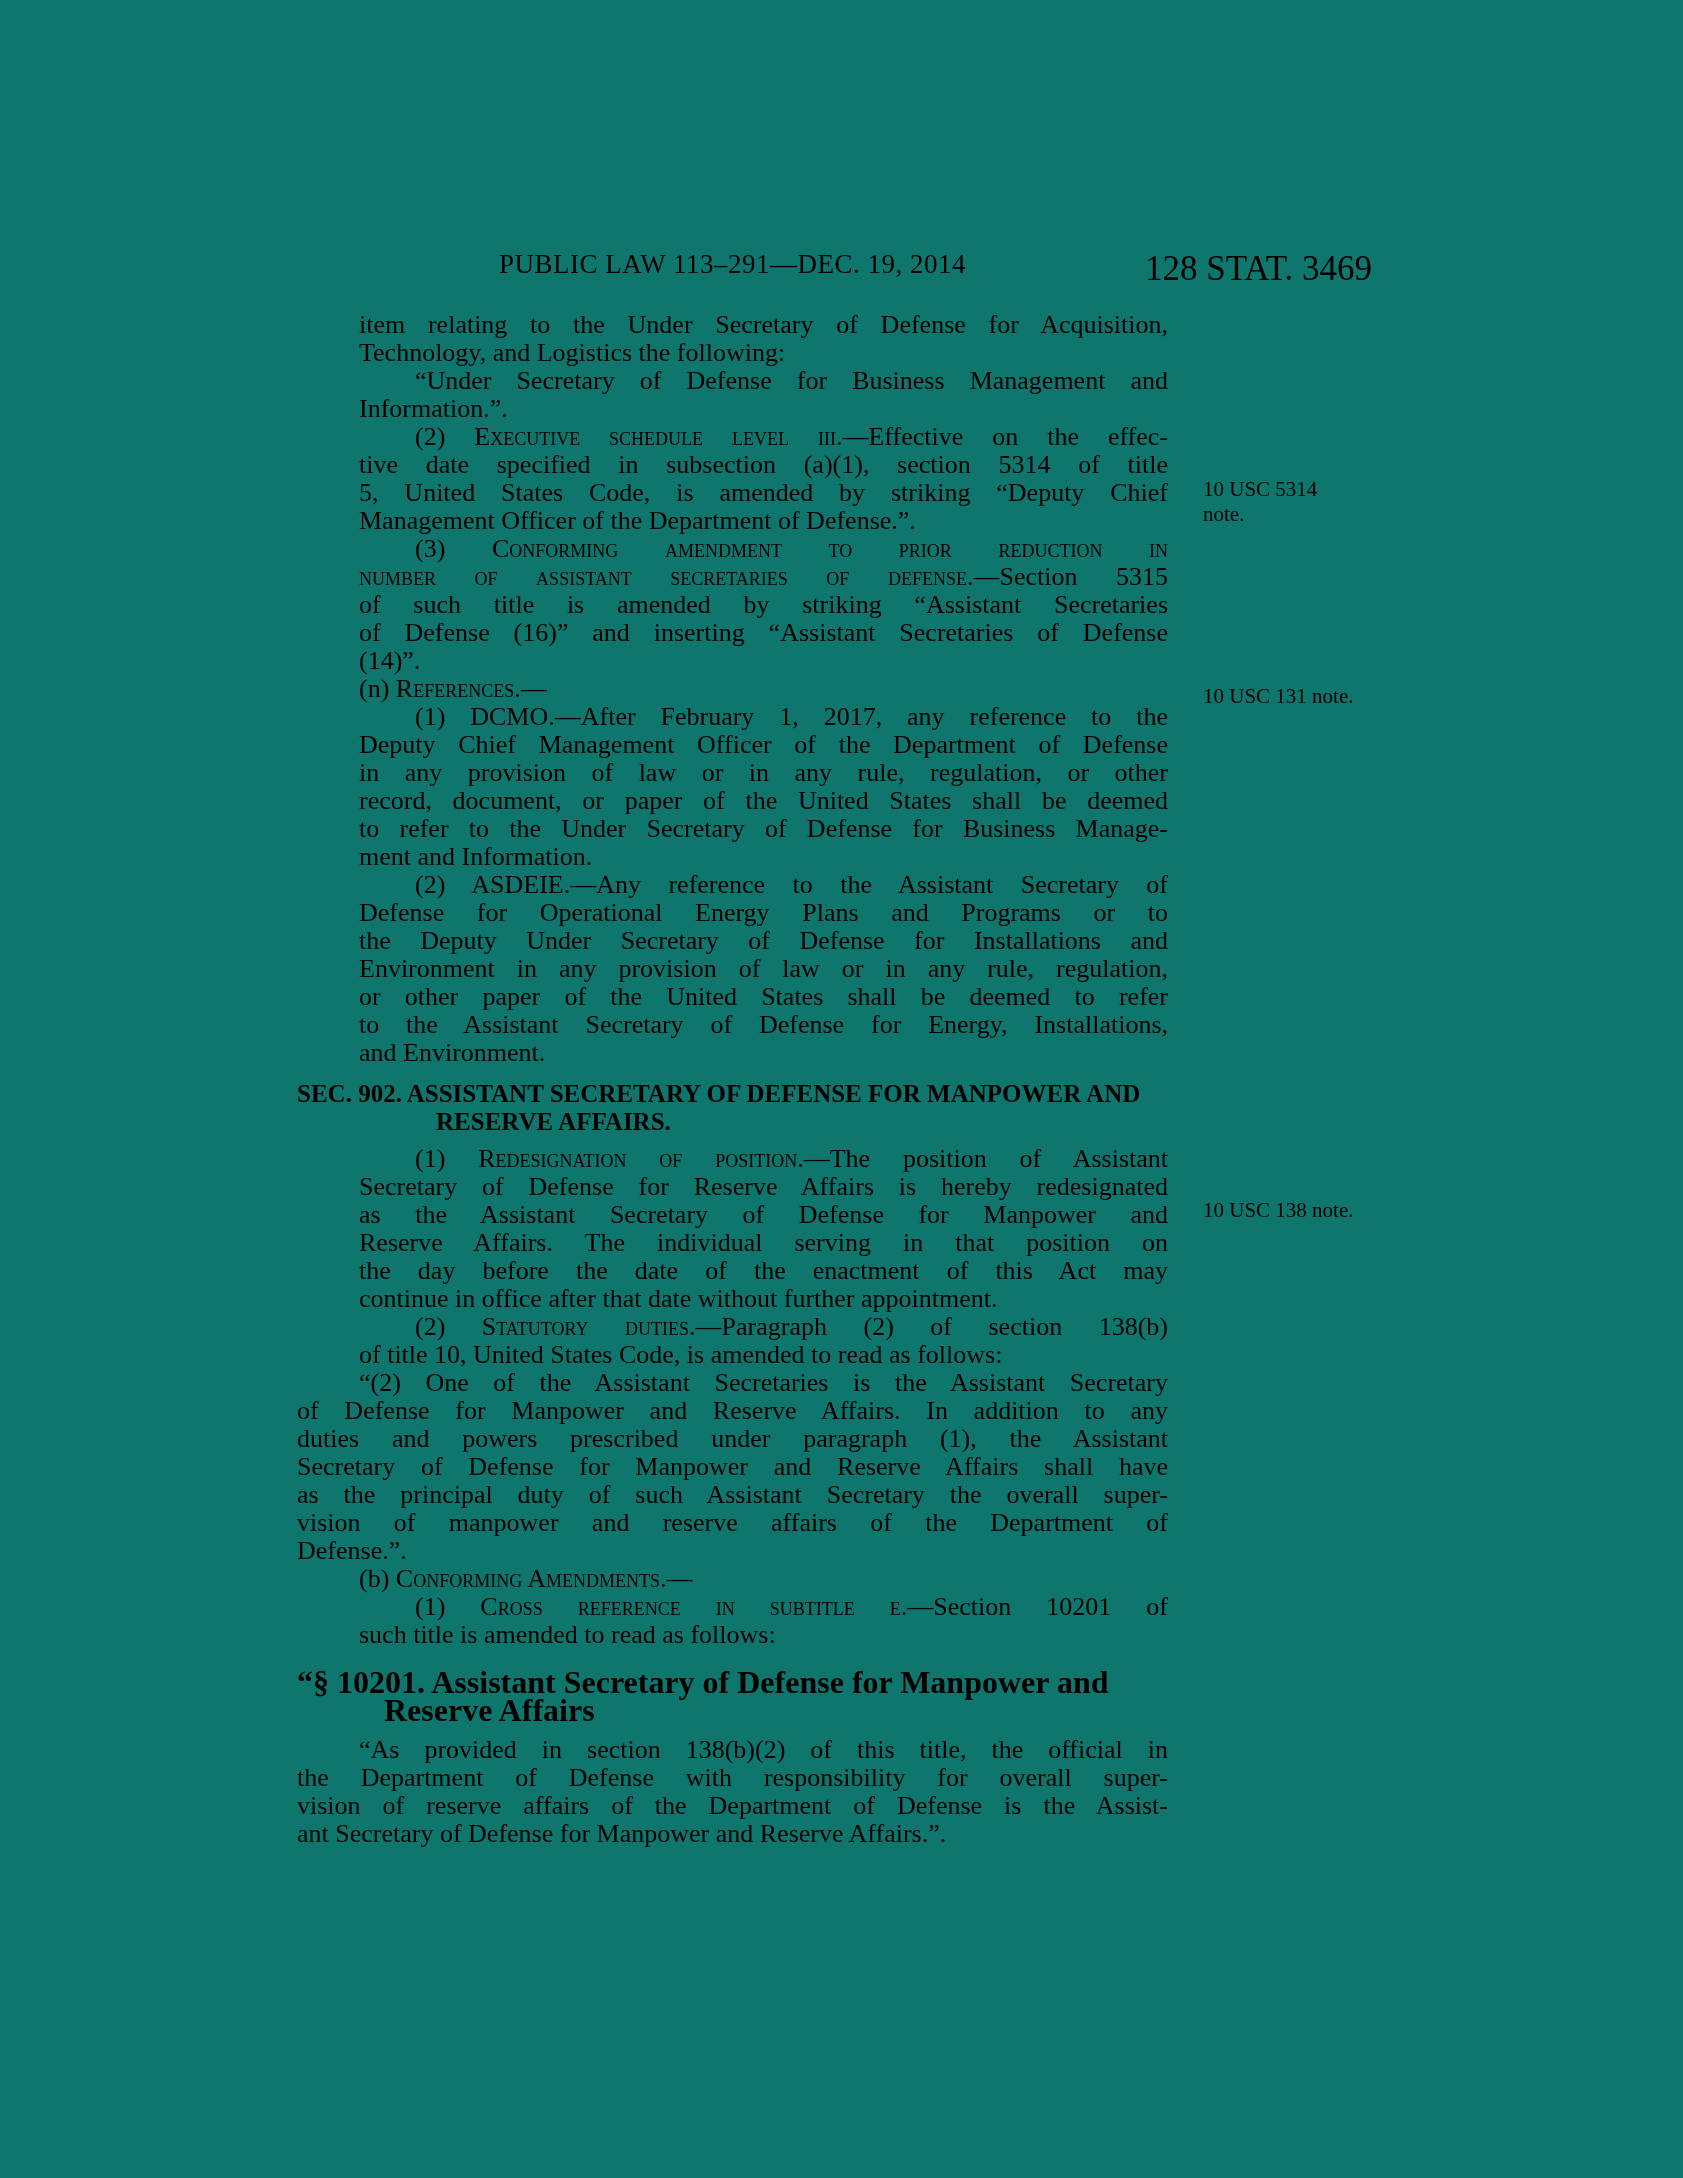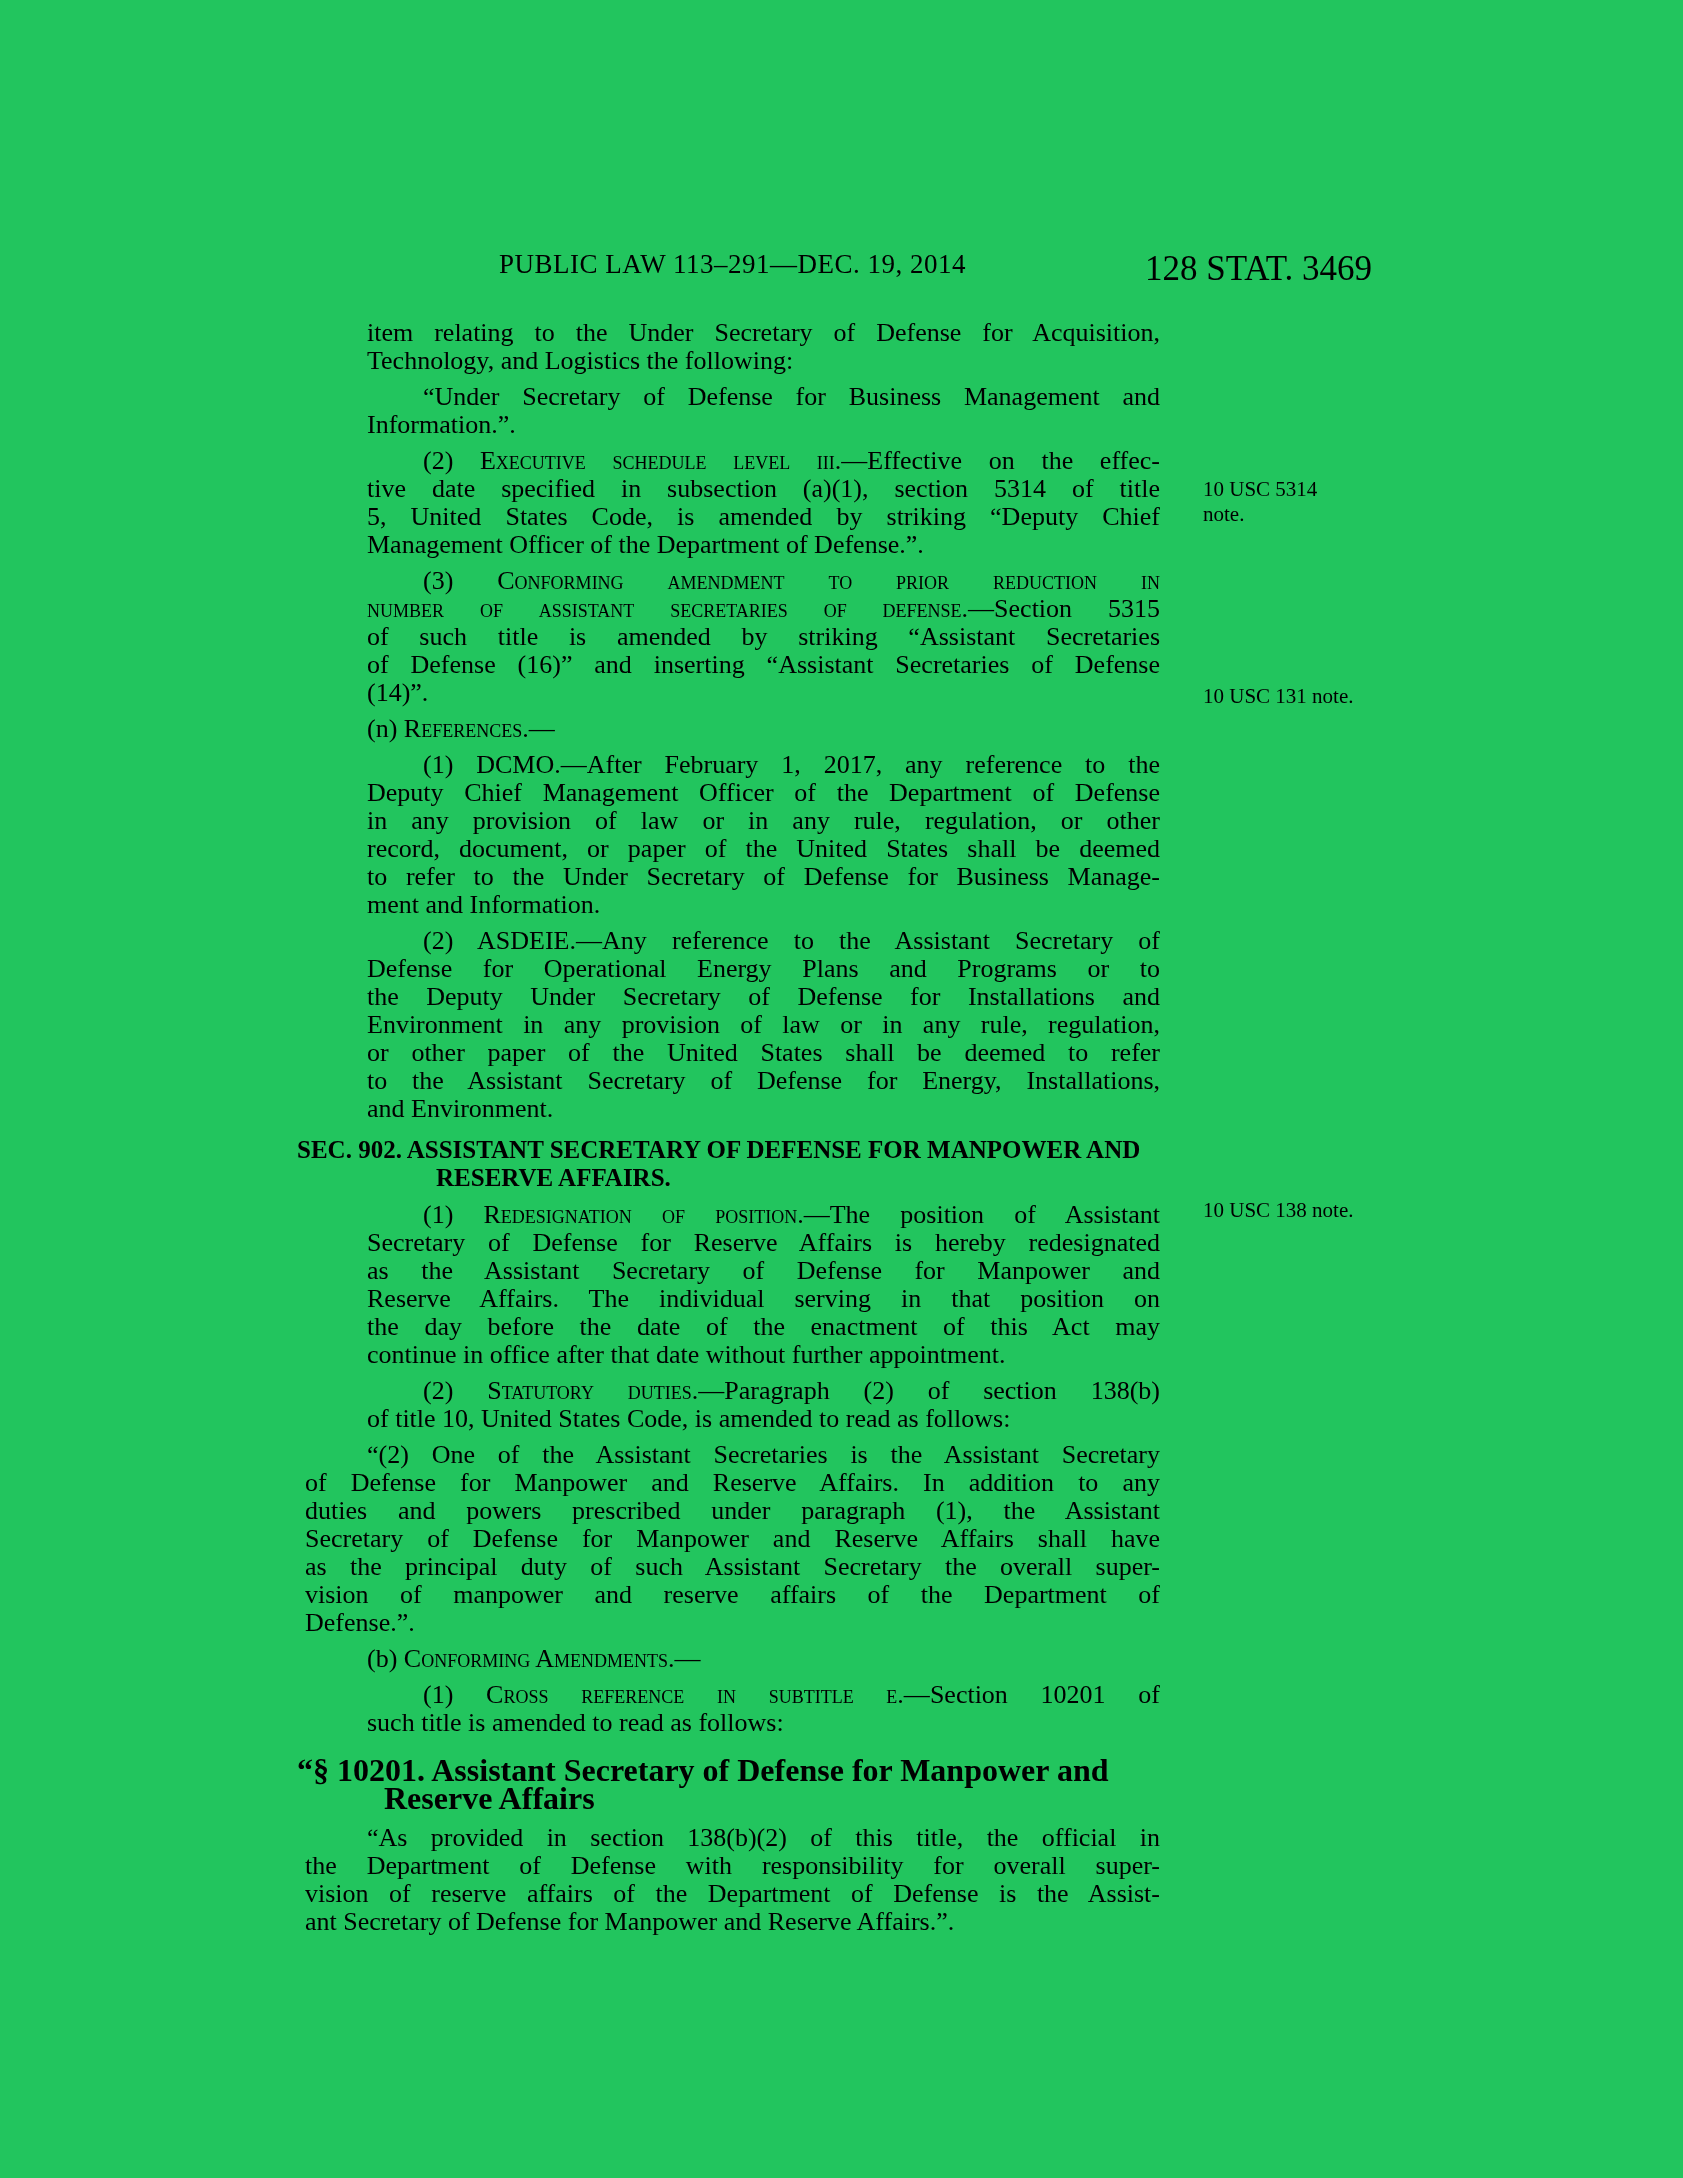--- a/index.html
+++ b/index.html
@@ -1,38 +1,38 @@
 <!DOCTYPE html>
 <html><head>
 <meta charset="utf-8">
 <style>
   html,body{margin:0;padding:0;background:#e8e8e8;}
   .page{
     position:relative;
     width:1683px;height:2178px;
-    background:#22c55e;
+    background:#0f766e;
     color:#000000;
     font-family:"Liberation Serif","DejaVu Serif",serif;
     overflow:hidden;
   }
   
   .header-law{
     position:absolute;top:249px;left:297px;width:871px;
     text-align:center;font-size:27px;letter-spacing:0.5px;white-space:nowrap;
   }
   .header-stat{
     position:absolute;top:249px;left:1089px;width:283px;
     text-align:right;font-size:35px;white-space:nowrap;
   }
   
   .body-col{
     position:absolute;top:311px;left:297px;width:871px;
     font-size:26px;line-height:28px;
   }
-  .para{margin:8px;}
+  .para{margin:0;}
   .line{text-align:justify;text-align-last:justify;}
   .line.last{text-align-last:left;}
   .para.c1{padding-left:62px;}
   .para.c2{padding-left:62px;}
   .para.c2 > .line:first-child{text-indent:56px;}
   .para.c3{padding-left:0;}
   .para.c3 > .line:first-child{text-indent:62px;}
   .sc{font-variant:small-caps;}
   .heading1{
     font-weight:bold;font-size:25px;line-height:28px;

